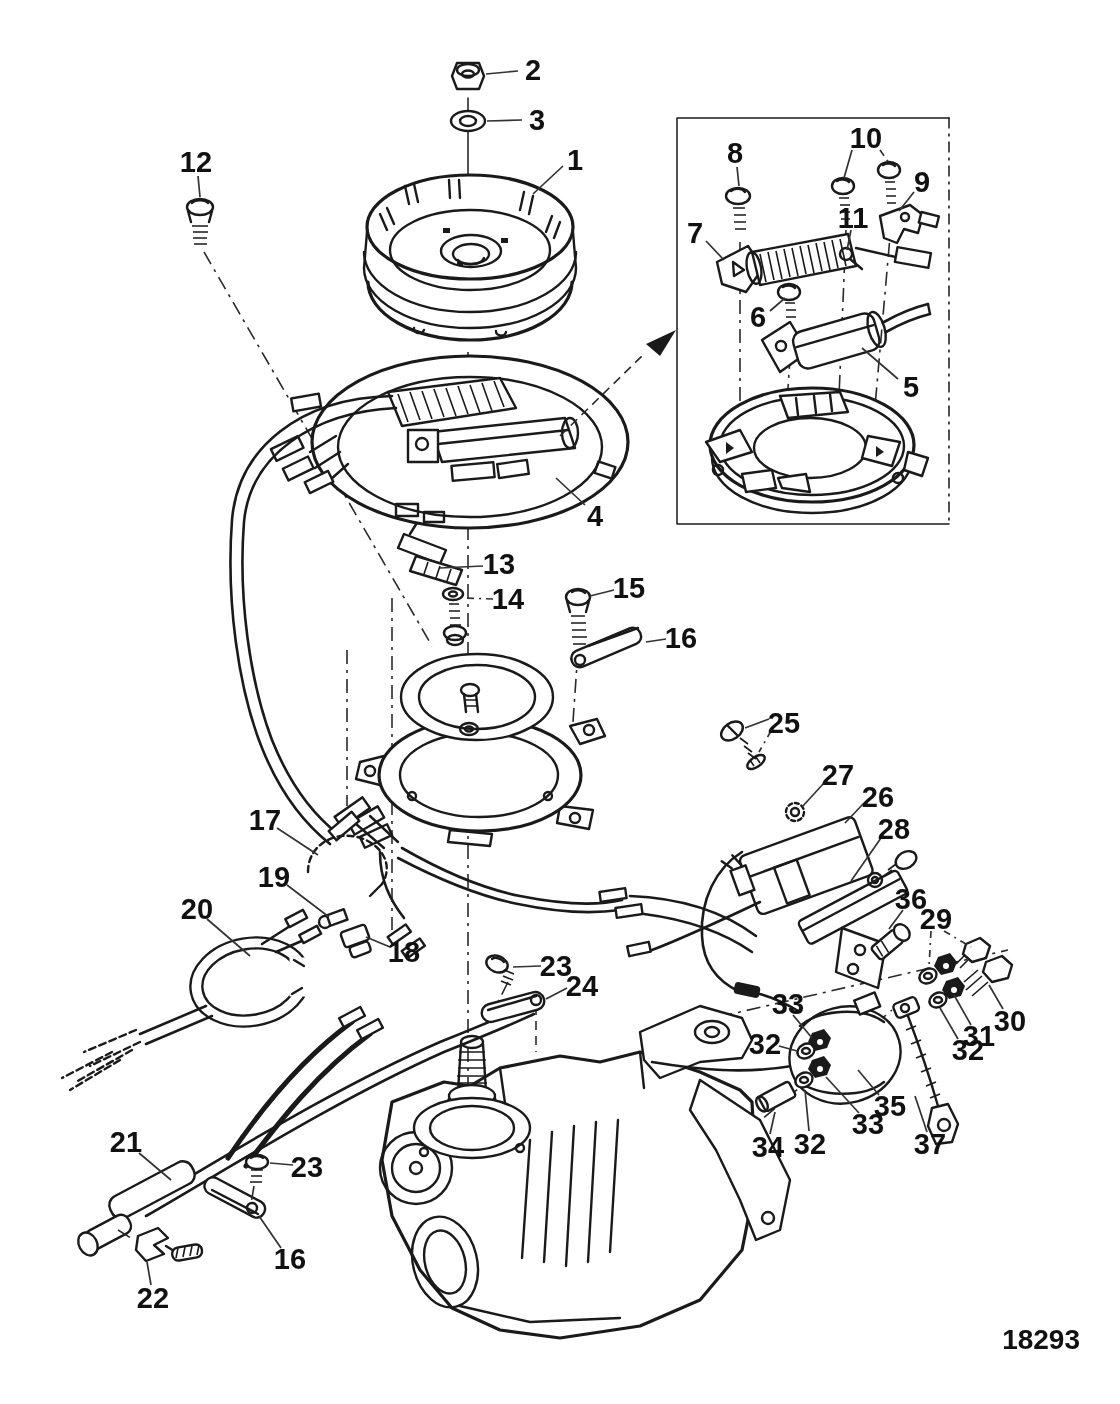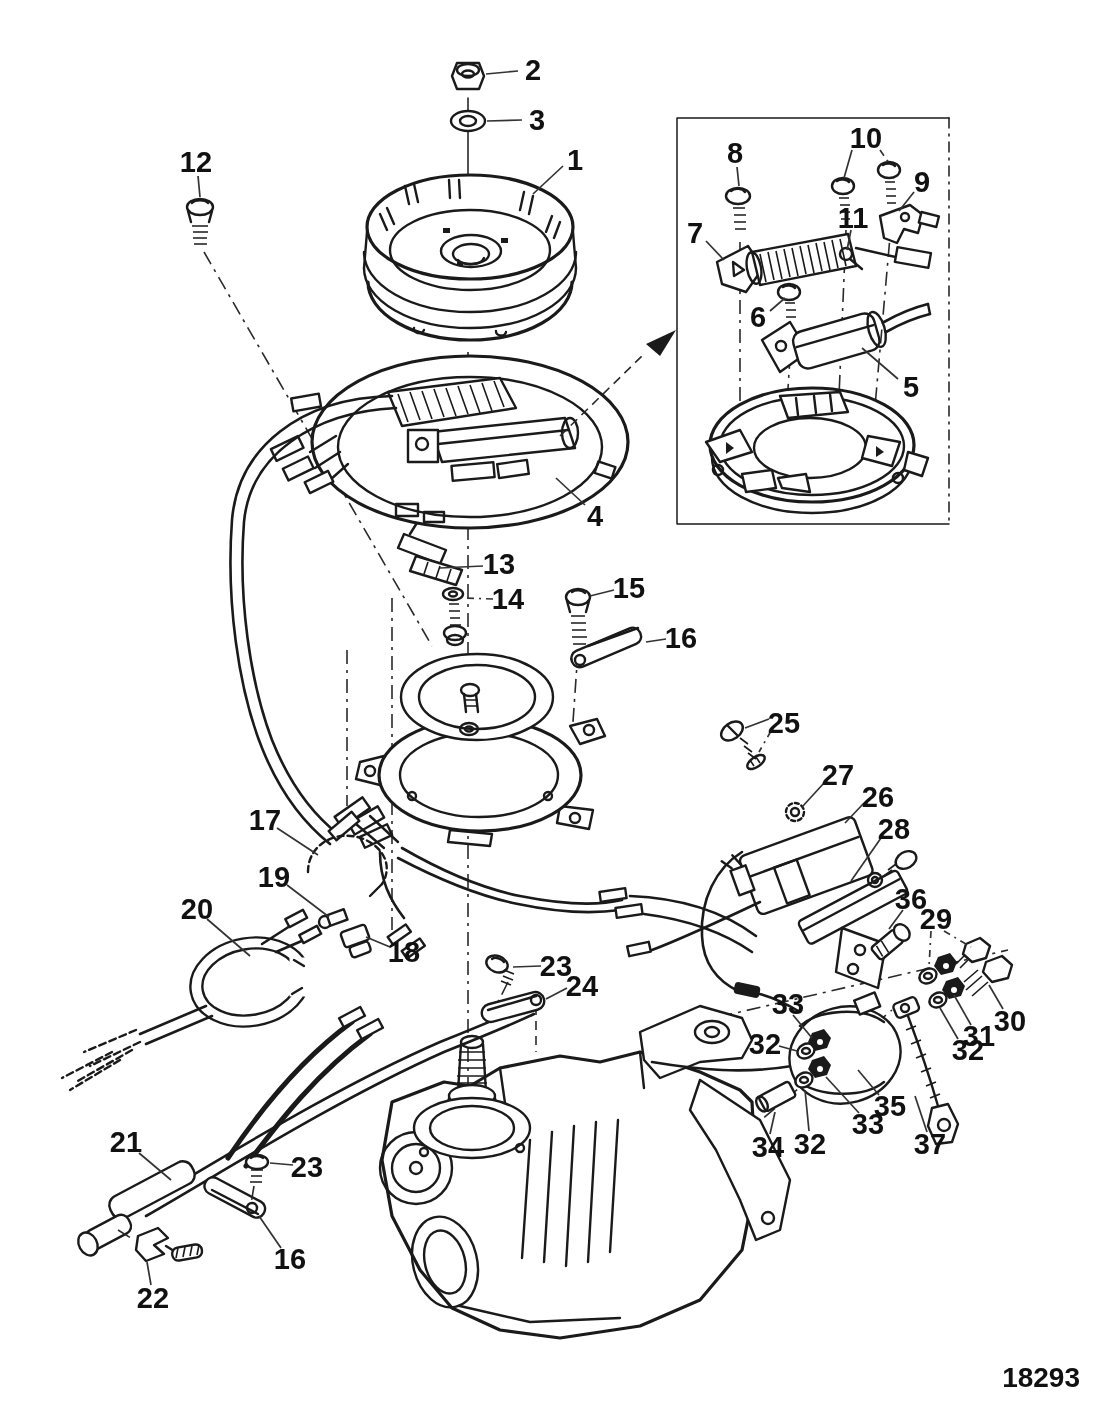--- a/index.html
+++ b/index.html
@@ -12,21 +12,21 @@
   .wh{fill:#ffffff;}
   .dk{fill:#1a1a1a;stroke:none;}
   .axis{fill:none;stroke:#2a2a2a;stroke-width:1.6;stroke-dasharray:14 6 3 6;}
   .dashln{fill:none;stroke:#2a2a2a;stroke-width:1.6;stroke-dasharray:9 6;}
   .wire{fill:none;stroke:#1a1a1a;stroke-width:2.6;stroke-linecap:round;}
   .wire-thick{fill:none;stroke:#1a1a1a;stroke-width:5;stroke-linecap:round;}
   .hatch{stroke:#1a1a1a;stroke-width:1.6;}
   .callout{font:bold 29px "Liberation Sans",sans-serif;fill:#111;text-anchor:middle;}
   .leader{fill:none;stroke:#333;stroke-width:1.7;}
   .leader.dash{stroke-dasharray:7 5 2 5;}
-  #figure-number{position:absolute;left:990px;top:1362px;width:90px;text-align:right;
+  #figure-number{position:absolute;left:990px;top:1324px;width:90px;text-align:right;
                  font:bold 28px "Liberation Sans",sans-serif;color:#111;}
 </style>
 </head>
 <body>
 
 <div id="stage">
 <svg width="1120" height="1404" viewBox="0 0 1120 1404">
 
   <g>
     <line class="thin ln" x1="468" y1="98" x2="468" y2="246"></line>

